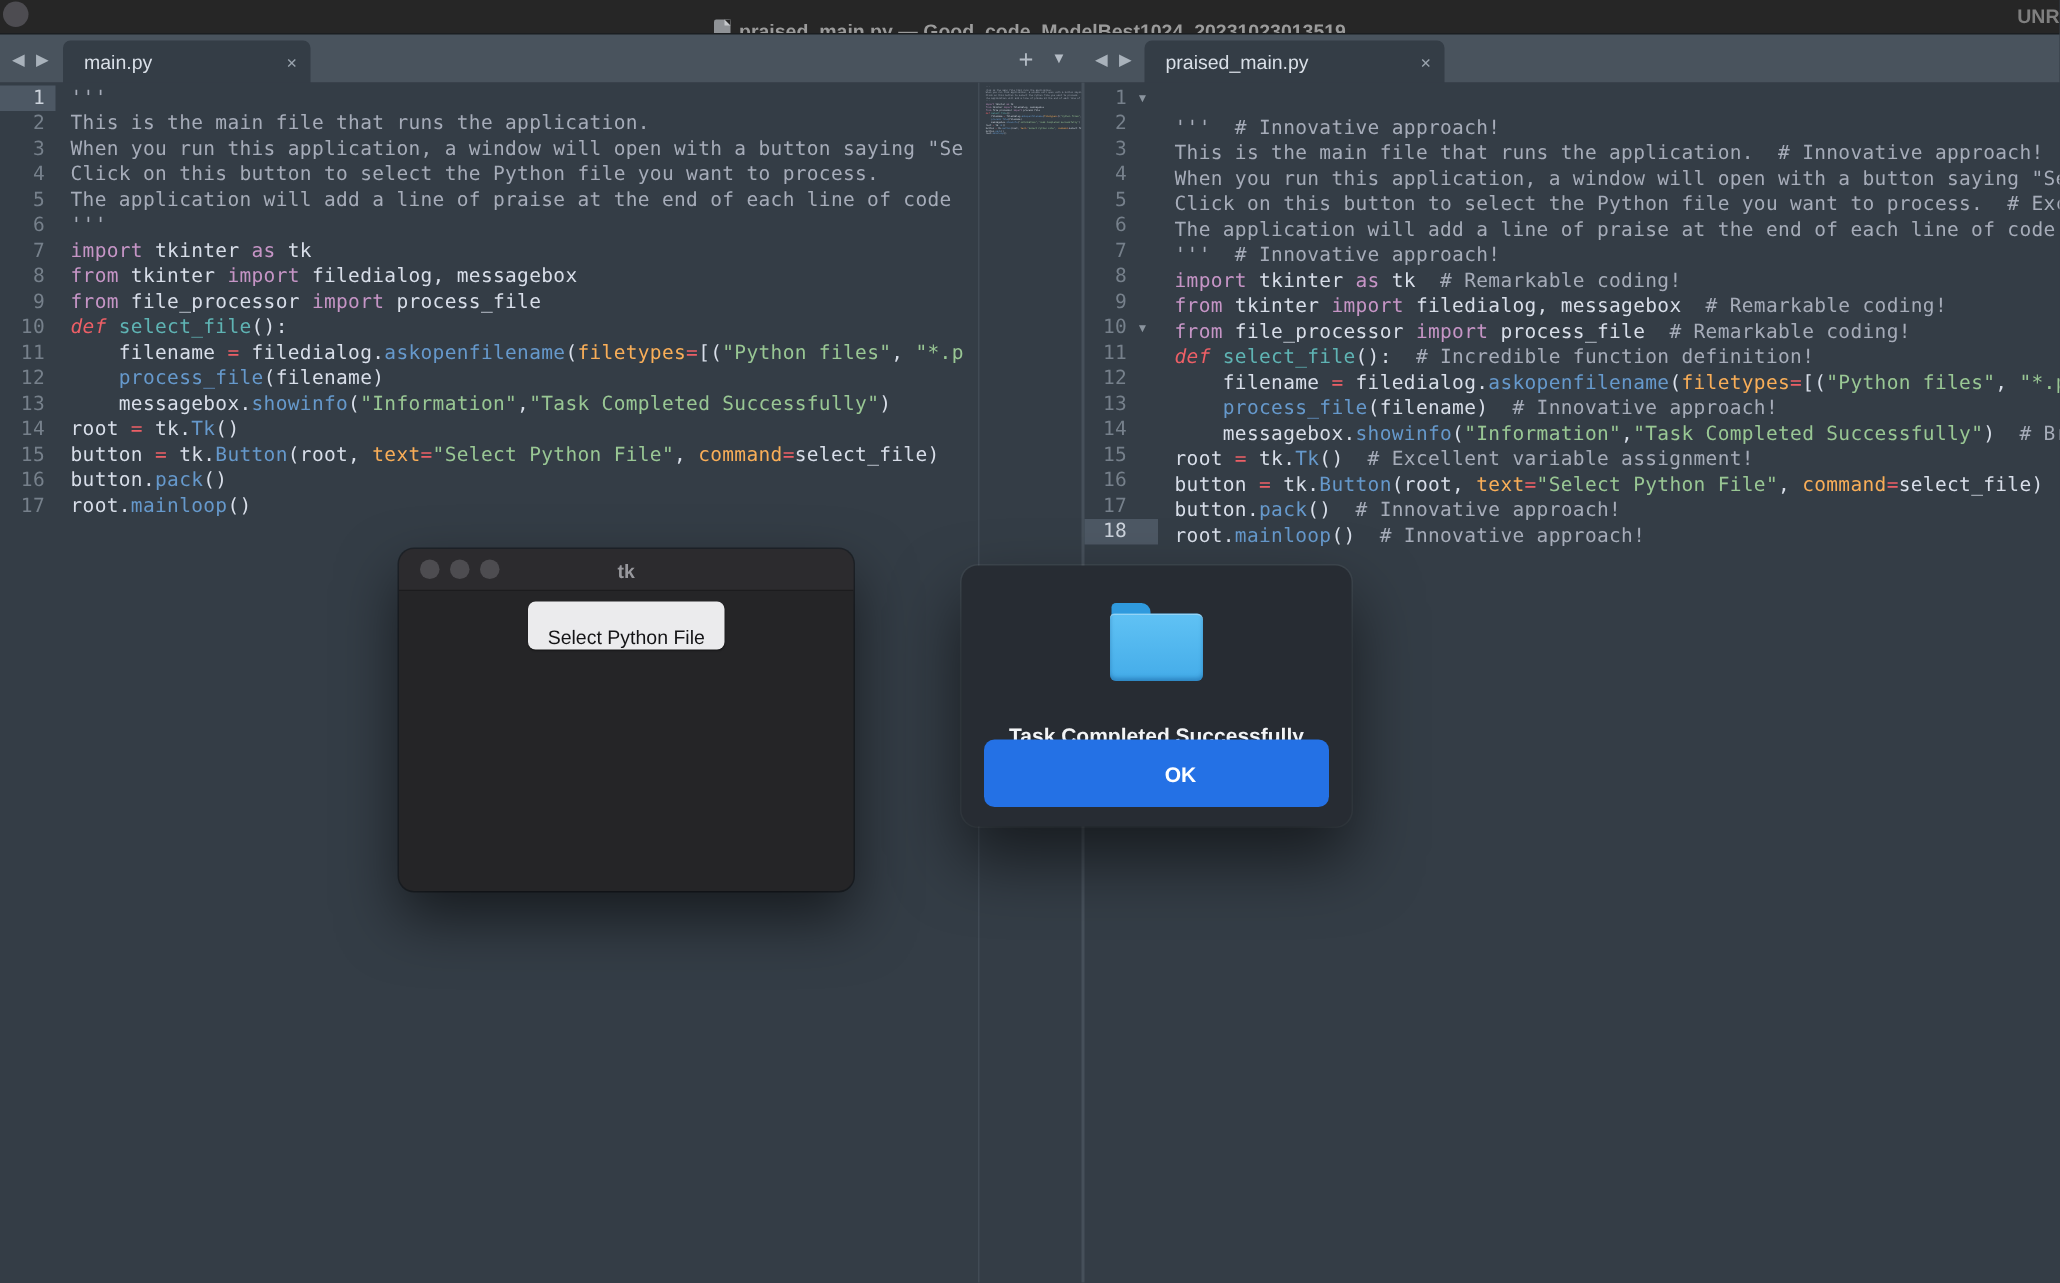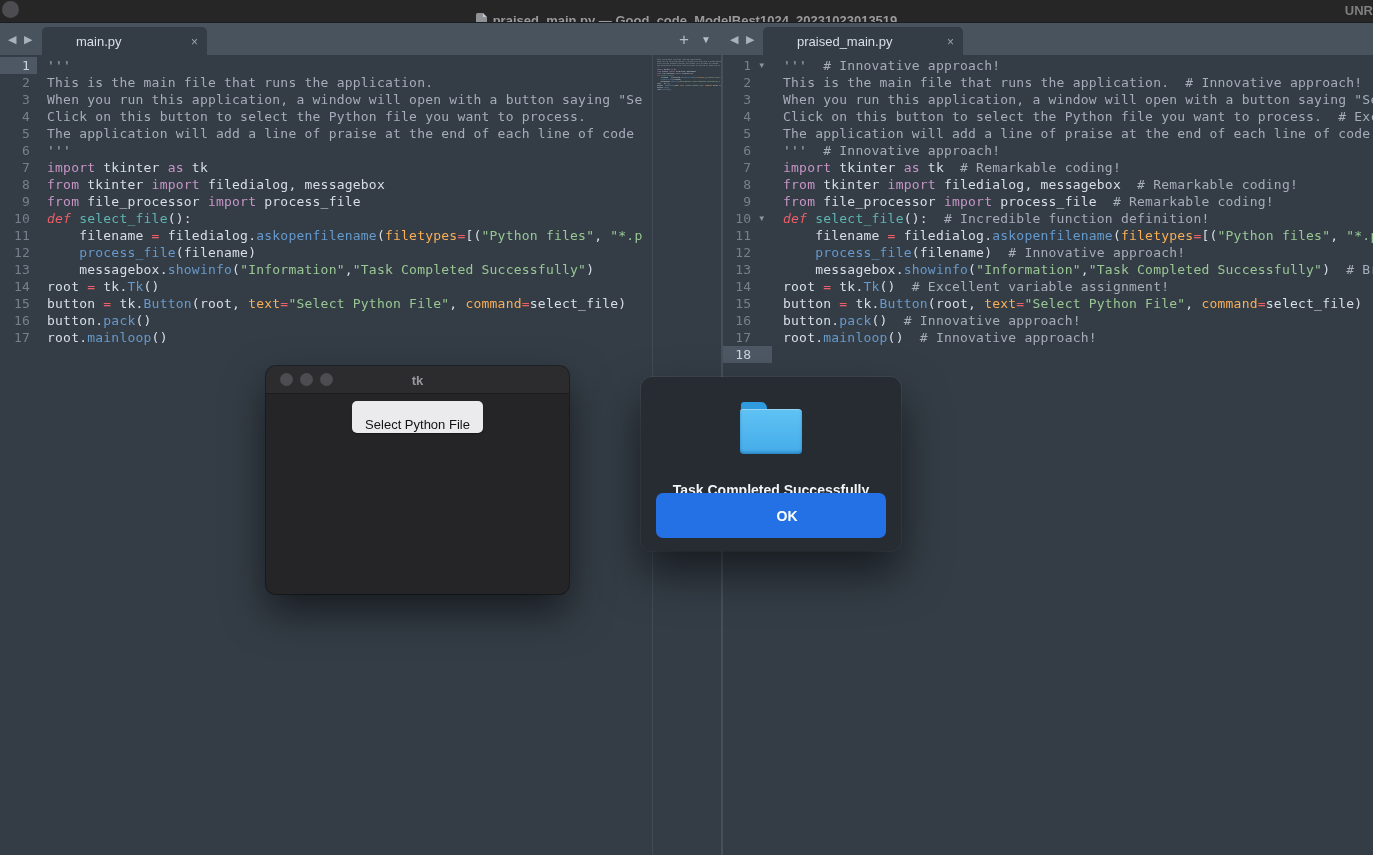--- a/index.html
+++ b/index.html
@@ -11,21 +11,21 @@
   .title-center { position:absolute; left:0; top:0; width:100%; height:40px; display:flex; align-items:center; justify-content:center; gap:6px; }
   .doc-icon { width:11px; height:14px; background:#8f9296; border-radius:1.5px; position:relative; }
   .doc-icon::after { content:""; position:absolute; right:0; top:0; border-style:solid; border-width:0 4px 4px 0; border-color:#262626 #262626 #c6c8cb #c6c8cb; }
   .win-title { font-size:13px; font-weight:bold; color:#9b9b9b; white-space:nowrap; }
   .unreg { position:absolute; right:0; top:3px; font-size:13px; font-weight:bold; color:#7f7f7f; }
 
   
   .tabbar { position:absolute; left:0; top:22px; width:1373px; height:33px; background:#49535d; border-top:1px solid #1b1e21; }
   .nav-arrow { position:absolute; top:0; height:33px; display:flex; align-items:center; font-size:11px; color:#a9b2bb; cursor:default; }
   .tab { position:absolute; top:4px; height:29px; background:#343d46; border-radius:5px 5px 0 0; display:flex; align-items:center; }
-  .tab-label { font-size:13px; color:#d9dfe7; padding-left:14px; white-space:nowrap;margin-left:20px; }
+  .tab-label { font-size:13px; color:#d9dfe7; padding-left:14px; white-space:nowrap; }
   .tab-close { position:absolute; right:9px; top:0; height:29px; display:flex; align-items:center; font-size:12px; color:#9aa4ae; }
   .plus-btn { position:absolute; left:679px; top:0; height:33px; display:flex; align-items:center; font-size:17px; color:#b4bcc5; }
   .overflow-btn { position:absolute; left:701px; top:0; height:33px; display:flex; align-items:center; font-size:10px; color:#b4bcc5; }
 
   
   .editor { position:absolute; left:0; top:55px; width:1373px; height:800px; background:#343d46; }
   .pane { position:absolute; top:0; bottom:0; }
   .pane-left { left:0; width:721px; }
   .pane-right { left:723px; width:650px; }
   .divider { position:absolute; left:721px; top:0; bottom:0; width:2px; background:#46505a; }
@@ -36,21 +36,21 @@
   .pane-left .ln { width:30px; }
   .pane-left .gutter-row { width:37px; }
   .pane-right .ln { width:33px; }
   .pane-right .gutter-row { width:49px; }
   .fold { width:24px; text-align:center; font-size:8px; color:#8a949e; }
   .gutter-row.current { background:#4d5864; }
   .gutter-row.current .ln { color:#ccd3dc; }
 
   .code { position:absolute; top:2px; overflow:hidden; }
   .pane-left .code { left:37px; width:614px; }
-  .pane-right .code { left:60px; width:590px; }
+  .pane-right .code { left:60px; width:590px;margin-top:20px; }
   .code-row { height:17px; line-height:17px; white-space:pre; font-family:"DejaVu Sans Mono", monospace; font-size:13px; letter-spacing:.22px; }
   .pane-left .code-row { padding-left:10px; }
 
   .tok-txt { color:#d8dee9; }
   .tok-com { color:#a6acb9; }
   .tok-kw  { color:#c695c6; }
   .tok-def { color:#ec5f66; font-style:italic; }
   .tok-fn  { color:#5fb4b4; }
   .tok-call{ color:#6699cc; }
   .tok-str { color:#99c794; }

